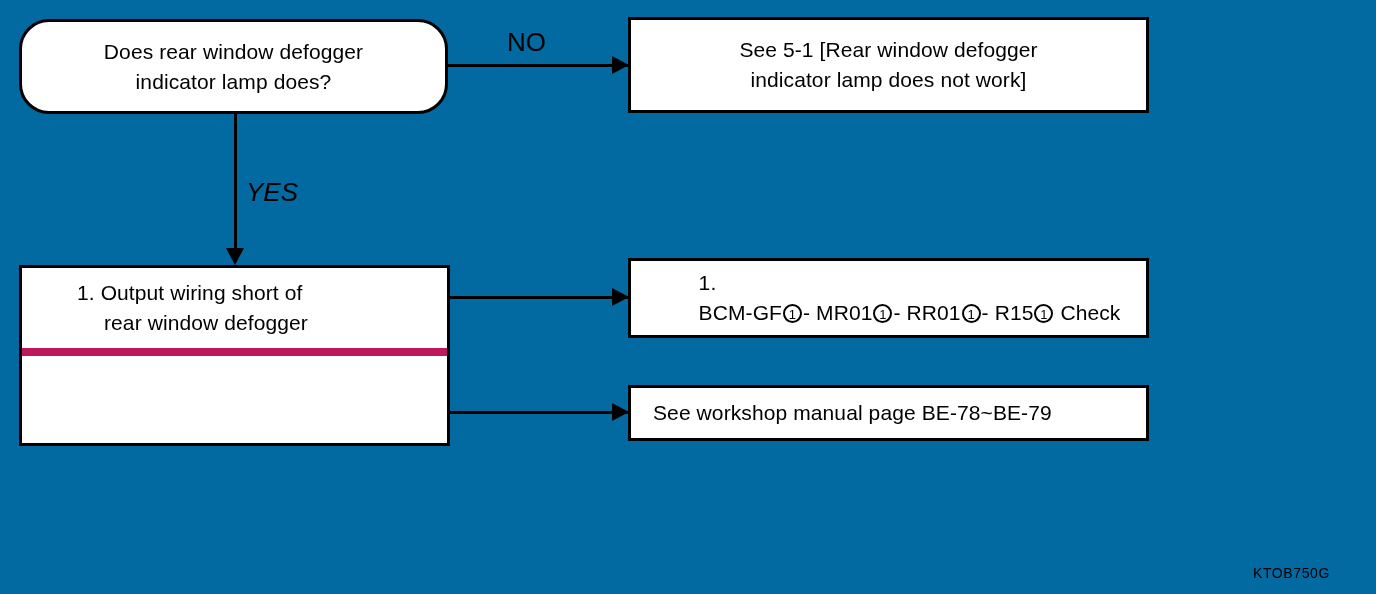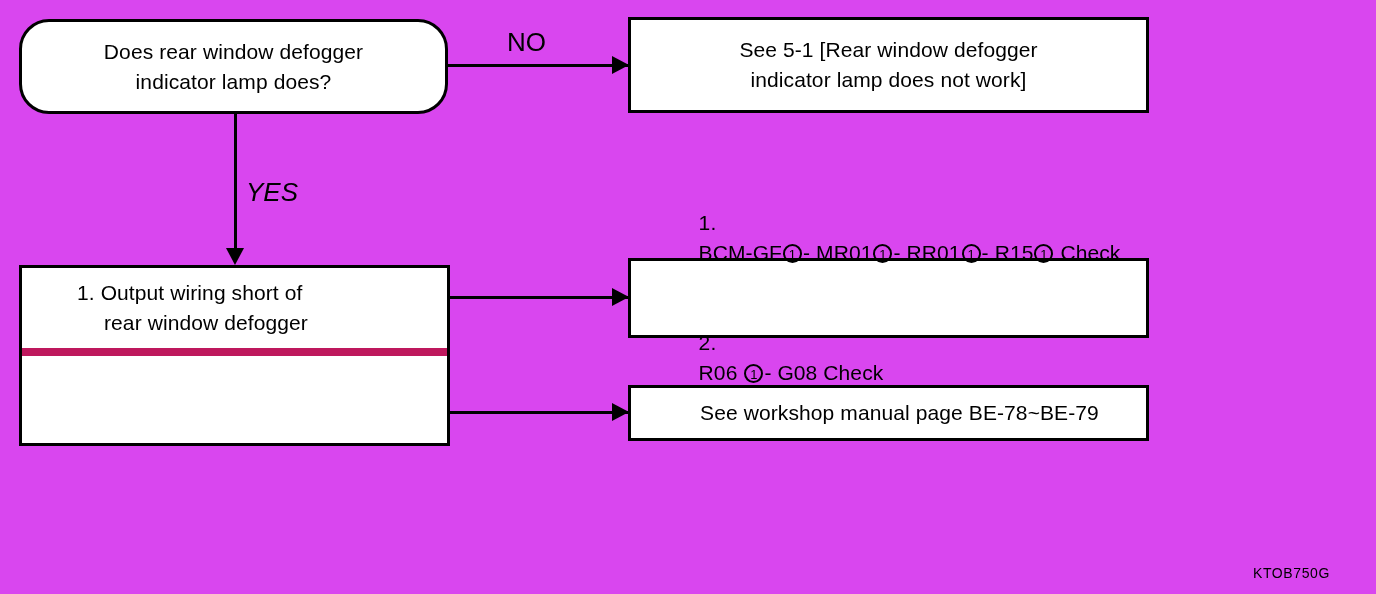--- a/index.html
+++ b/index.html
@@ -8,21 +8,21 @@
     background: #ffffff;
   }
   body {
     font-family: "Liberation Sans", sans-serif;
     color: #000000;
   }
   #diagram-root {
     position: relative;
     width: 1376px;
     height: 594px;
-    background: #d946ef;
+    background: #0369a1;
     overflow: hidden;
   }
   .node {
     position: absolute;
     box-sizing: border-box;
     border: 3px solid #000000;
     background: #ffffff;
     display: flex;
     flex-direction: column;
     align-items: center;
@@ -83,21 +83,21 @@
     align-items: flex-start;
     padding-left: 32px;
   }
 
   
   #node-manual {
     left: 628px;
     top: 385px;
     width: 521px;
     height: 56px;
-    align-items: center;
+    align-items: flex-start;
     padding-left: 22px;
   }
 
   
   .circled {
     display: inline-block;
     width: 19px;
     height: 19px;
     line-height: 17px;
     border: 2px solid #000000;
@@ -185,24 +185,20 @@
   </div>
 
   <div class="conn conn-h" style="left:450px; top:296px; width:179px;"></div>
   <div class="arrowhead-right" style="left:612px; top:288px;"></div>
 
   <div class="node" id="node-checks">
     <div class="node-line">
       <span>1.</span>
       <span>BCM-GF</span><span class="circled">1</span><span>- MR01</span><span class="circled">1</span><span>- RR01</span><span class="circled">1</span><span>- R15</span><span class="circled">1</span><span> Check</span>
     </div>
-    <div class="node-line">
-      <span>2.</span>
-      <span>R06 </span><span class="circled">1</span><span>- G08 Check</span>
-    </div>
   </div>
 
   <div class="conn conn-h" style="left:450px; top:411px; width:179px;"></div>
   <div class="arrowhead-right" style="left:612px; top:403px;"></div>
 
   <div class="node" id="node-manual">
     <div class="node-line">See workshop manual page BE-78~BE-79</div>
   </div>
 
   <div id="figure-code">KTOB750G</div>

